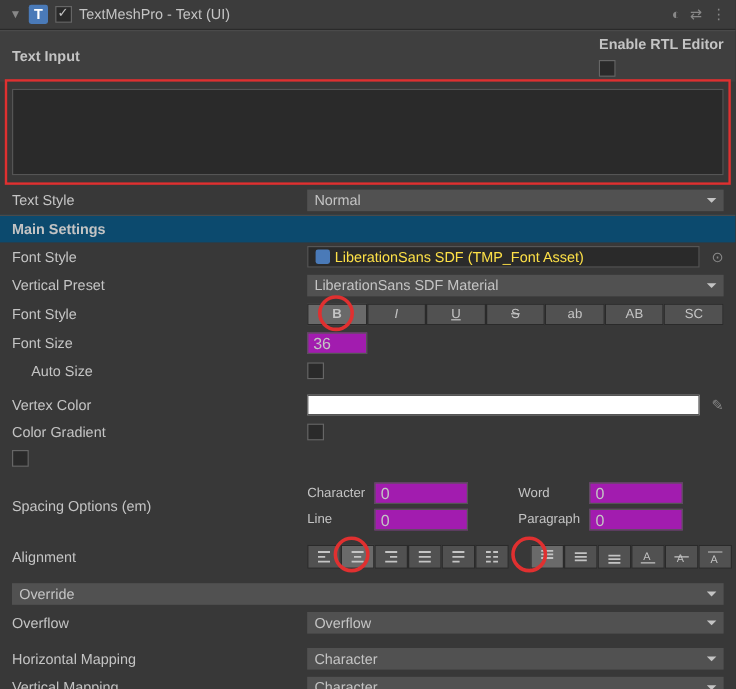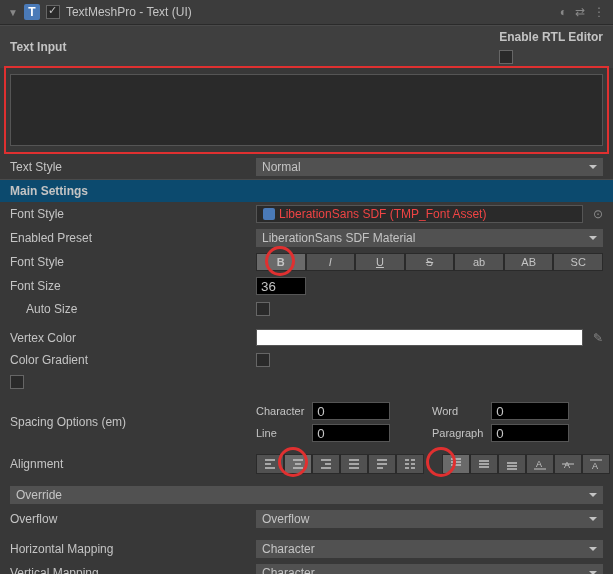--- a/index.html
+++ b/index.html
@@ -50,39 +50,39 @@
     padding: 2px 35px 2px 6px; height: 18px; position: relative;
     display: flex; align-items: center;
   }
   .dropdown::after {
     content: ""; position: absolute; right: 6px; top: 7px;
     border-left: 4px solid transparent; border-right: 4px solid transparent;
     border-top: 4px solid #c4c4c4;
   }
   
   .obj-field {
-    flex: 1; background: #2a2a2a; border: 1px solid #555; color: #ef4444;
+    flex: 1; background: #2a2a2a; border: 1px solid #555; color: #fde047;
     padding: 1px 6px; height: 18px; display: flex; align-items: center; gap: 4px;
   }
   .obj-icon { width: 12px; height: 12px; background: #4a7ab8; display: inline-block; border-radius: 2px; }
   .target-icon { color: #888; margin-left: 4px; cursor: pointer; }
   
   .style-buttons { display: flex; flex: 1; gap: 0; }
   .sbtn {
     flex: 1; background: #515151; border: 1px solid #2a2a2a; color: #c4c4c4;
     text-align: center; height: 18px; line-height: 16px; cursor: pointer;
     font-size: 11px;
   }
   .sbtn.active { background: #6a6a6a; }
   .sbtn.italic { font-style: italic; }
   .sbtn.underline { text-decoration: underline; }
   .sbtn.strike { text-decoration: line-through; }
   
   .num-input {
-    width: 50px; background: #000000; border: 1px solid #555; color: #c4c4c4;
+    width: 50px; background: #a21caf; border: 1px solid #555; color: #c4c4c4;
     padding: 1px 4px; height: 18px;
   }
   .num-input.w80 { width: 78px; }
   
   .color-swatch {
     flex: 1; height: 17px; background: #fff; border: 1px solid #555; position: relative;
   }
   .eyedrop { color: #888; cursor: pointer; margin-left: 4px; }
   
   .spacing-grid { flex: 1; display: grid; grid-template-columns: auto 1fr auto 1fr; gap: 4px 8px; align-items: center; }
@@ -144,21 +144,21 @@
 <div class="row">
   <span class="label">Font Style</span>
   <div class="obj-field">
     <span class="obj-icon"></span>
     <span>LiberationSans SDF (TMP_Font Asset)</span>
   </div>
   <span class="target-icon">⊙</span>
 </div>
 
 <div class="row">
-  <span class="label">Enabled Preset</span>
+  <span class="label">Vertical Preset</span>
   <div class="dropdown">
     <span>LiberationSans SDF Material</span>
   </div>
 </div>
 
 <div class="row" style="position:relative;align-items:center;">
   <span class="label">Font Style</span>
   <div class="style-buttons">
     <div class="sbtn active" style="font-weight:bold;">B</div>
     <div class="sbtn italic">I</div>

